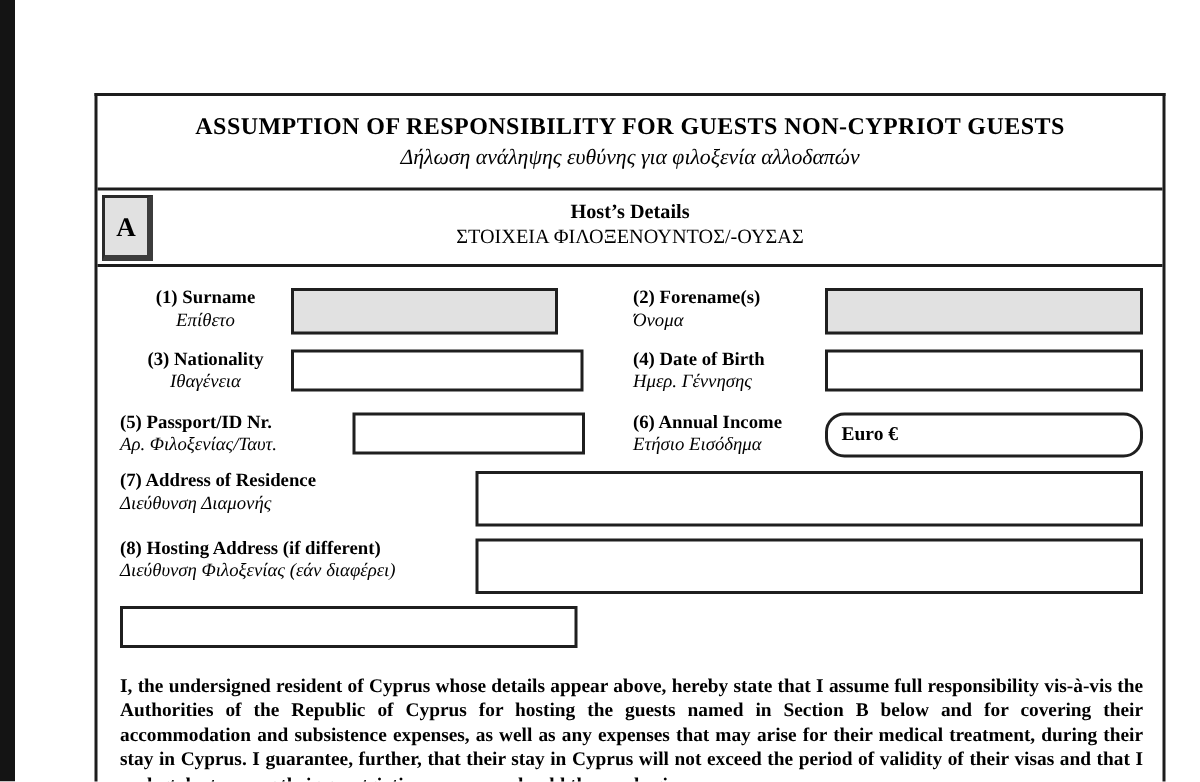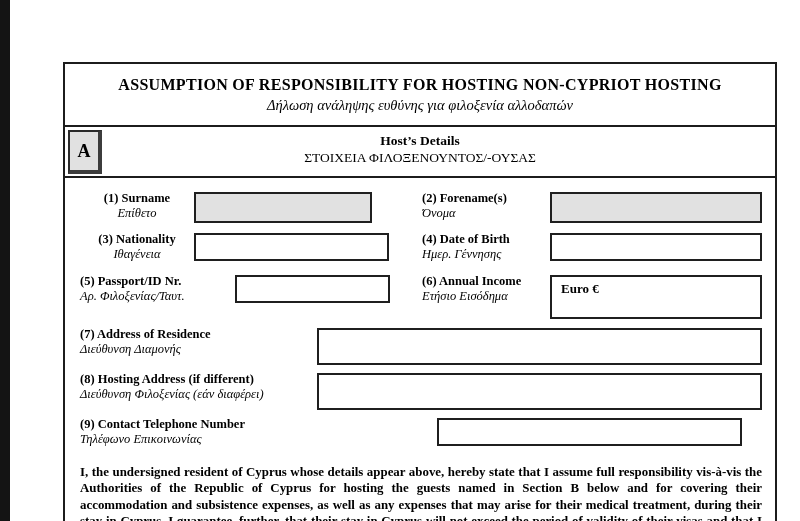--- a/index.html
+++ b/index.html
@@ -35,38 +35,38 @@
   .lab { font-size:12.5px; line-height:15px; flex:none; }
   .lab .en { font-weight:bold; display:block; }
   .lab .el { font-style:italic; display:block; }
   .box { border:2px solid #1f1f1f; background:#ffffff; box-sizing:border-box; margin-top:1px; flex:none; }
   .box.gray { background:#e1e1e1; }
   .grow { flex:1 1 auto; }
   .box-val { font-weight:bold; font-size:13px; display:block; padding:4px 0 0 9px; }
 
   .w114{width:114px;text-align:center;} .w128{width:128px;} .w155{width:155px;} .w237{width:237px;} .w357{width:357px;}
   .bw178{width:178px;} .bw195{width:195px;} .bw155{width:155px;} .bw305{width:305px;}
-  .h31{height:31px;} .h28{height:28px;} .h30{height:44px;} .h37{height:37px;}
+  .h31{height:31px;} .h28{height:28px;} .h30{height:30px;border-radius:13px;} .h37{height:37px;}
   .g50{width:50px; flex:none;} .g33{width:33px; flex:none;} .g32{width:32px; flex:none;}
   .mb9{margin-bottom:9px;} .mb12{margin-bottom:12px;} .mb8{margin-bottom:8px;} .mb7{margin-bottom:7px;}
 
   .decl {
     margin:17px 13px 0 15px; font-weight:bold; font-size:12.9px; line-height:16.4px;
     text-align:justify;
   }
 </style>
 </head>
 <body>
 
 <div class="edge-strip"></div>
 
 <div class="doc">
 
   <div class="title-block">
-    <div class="title-en">ASSUMPTION OF RESPONSIBILITY FOR HOSTING NON-CYPRIOT HOSTING</div>
+    <div class="title-en">ASSUMPTION OF RESPONSIBILITY FOR GUESTS NON-CYPRIOT GUESTS</div>
     <div class="title-el">Δήλωση ανάληψης ευθύνης για φιλοξενία αλλοδαπών</div>
   </div>
 
   <div class="sec-row">
     <div class="a-box">
       <span>A</span>
     </div>
     <div class="sec-titles">
       <div class="sec-en">Host’s Details</div>
       <div class="sec-el">ΣΤΟΙΧΕΙΑ ΦΙΛΟΞΕΝΟΥΝΤΟΣ/-ΟΥΣΑΣ</div>
@@ -129,24 +129,20 @@
 
     <div class="frow mb7">
       <div class="lab w237">
         <span class="en">(8) Hosting Address (if different)</span>
         <span class="el">Διεύθυνση Φιλοξενίας (εάν διαφέρει)</span>
       </div>
       <div class="box grow h37"></div>
     </div>
 
     <div class="frow">
-      <div class="lab w357">
-        <span class="en">(9) Contact Telephone Number</span>
-        <span class="el">Τηλέφωνο Επικοινωνίας</span>
-      </div>
       <div class="box bw305 h28"></div>
     </div>
 
   </div>
 
   <div class="decl">I, the undersigned resident of Cyprus whose details appear above, hereby state that I assume full responsibility vis-à-vis the Authorities of the Republic of Cyprus for hosting the guests named in Section B below and for covering their accommodation and subsistence expenses, as well as any expenses that may arise for their medical treatment, during their stay in Cyprus.  I guarantee, further, that their stay in Cyprus will not exceed the period of validity of their visas and that I undertake to cover their repatriation expenses, should the need arise.</div>
 
 </div>
 
 </body></html>

